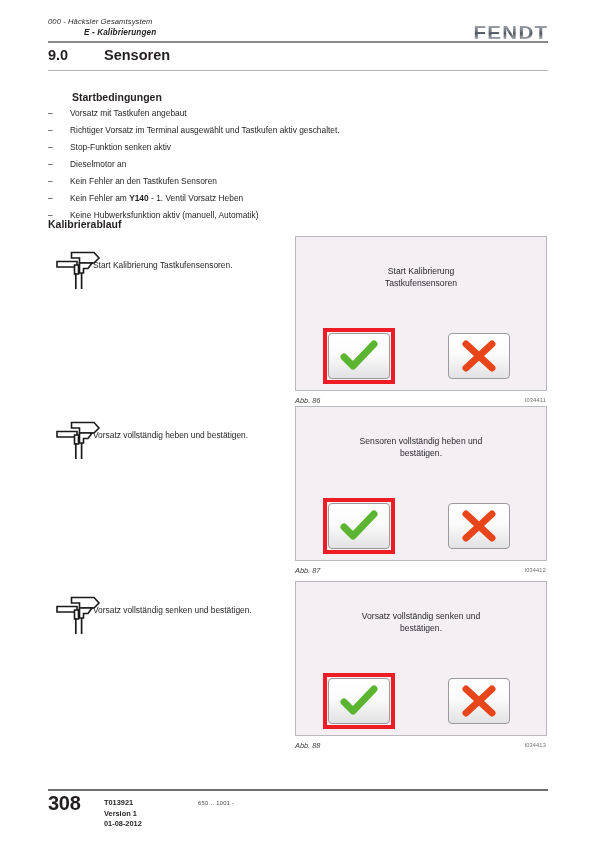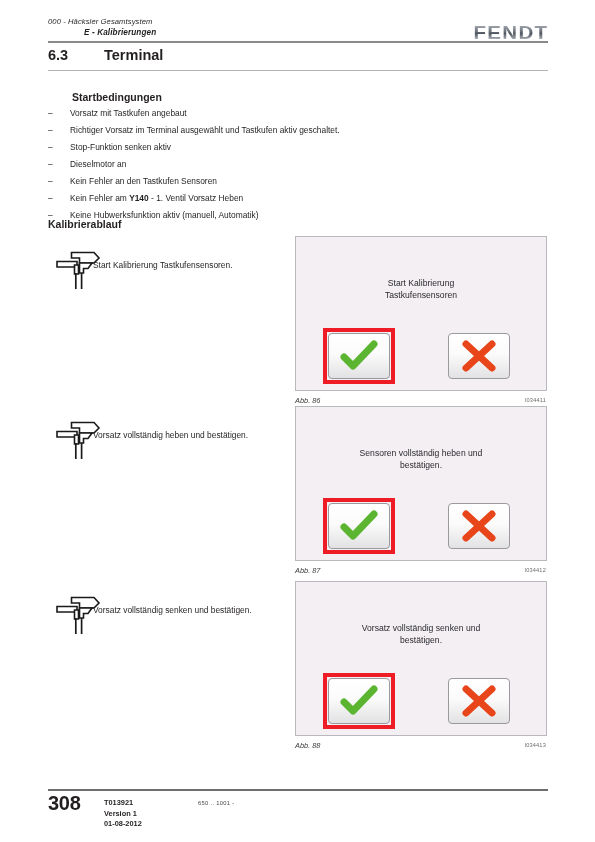--- a/index.html
+++ b/index.html
@@ -189,21 +189,21 @@
     position: relative;
     width: 252px;
     height: 155px;
     background: #f3eff3;
     border: 1px solid #b9b9bd;
   }
   .term-msg {
     position: absolute;
     left: 14px;
     right: 14px;
-    top: 40px;
+    top: 28px;
     text-align: center;
     font-size: 8.6px;
     line-height: 12px;
     color: #2a2a2e;
   }
   .btn-row {
     position: absolute;
     left: 0;
     right: 0;
     bottom: 11px;
@@ -309,21 +309,21 @@
   <div class="header">
     <div class="header-left">
       <div class="hdr-line1">000 - Häcksler Gesamtsystem</div>
       <div class="hdr-line2">E - Kalibrierungen</div>
     </div>
     <div class="logo">FENDT</div>
   </div>
   <div class="header-rule"></div>
 
   <div class="sec-title">
-    <span class="sec-num">6.3</span><span>Terminal</span>
+    <span class="sec-num">9.0</span><span>Sensoren</span>
   </div>
   <div class="sec-rule"></div>
 
   <div class="subhead" id="subhead-start">Startbedingungen</div>
 
   <div class="blist">
     <div class="bitem">
       <span class="bdash">–</span>
       <span class="btxt">Vorsatz mit Tastkufen angebaut</span>
     </div>

